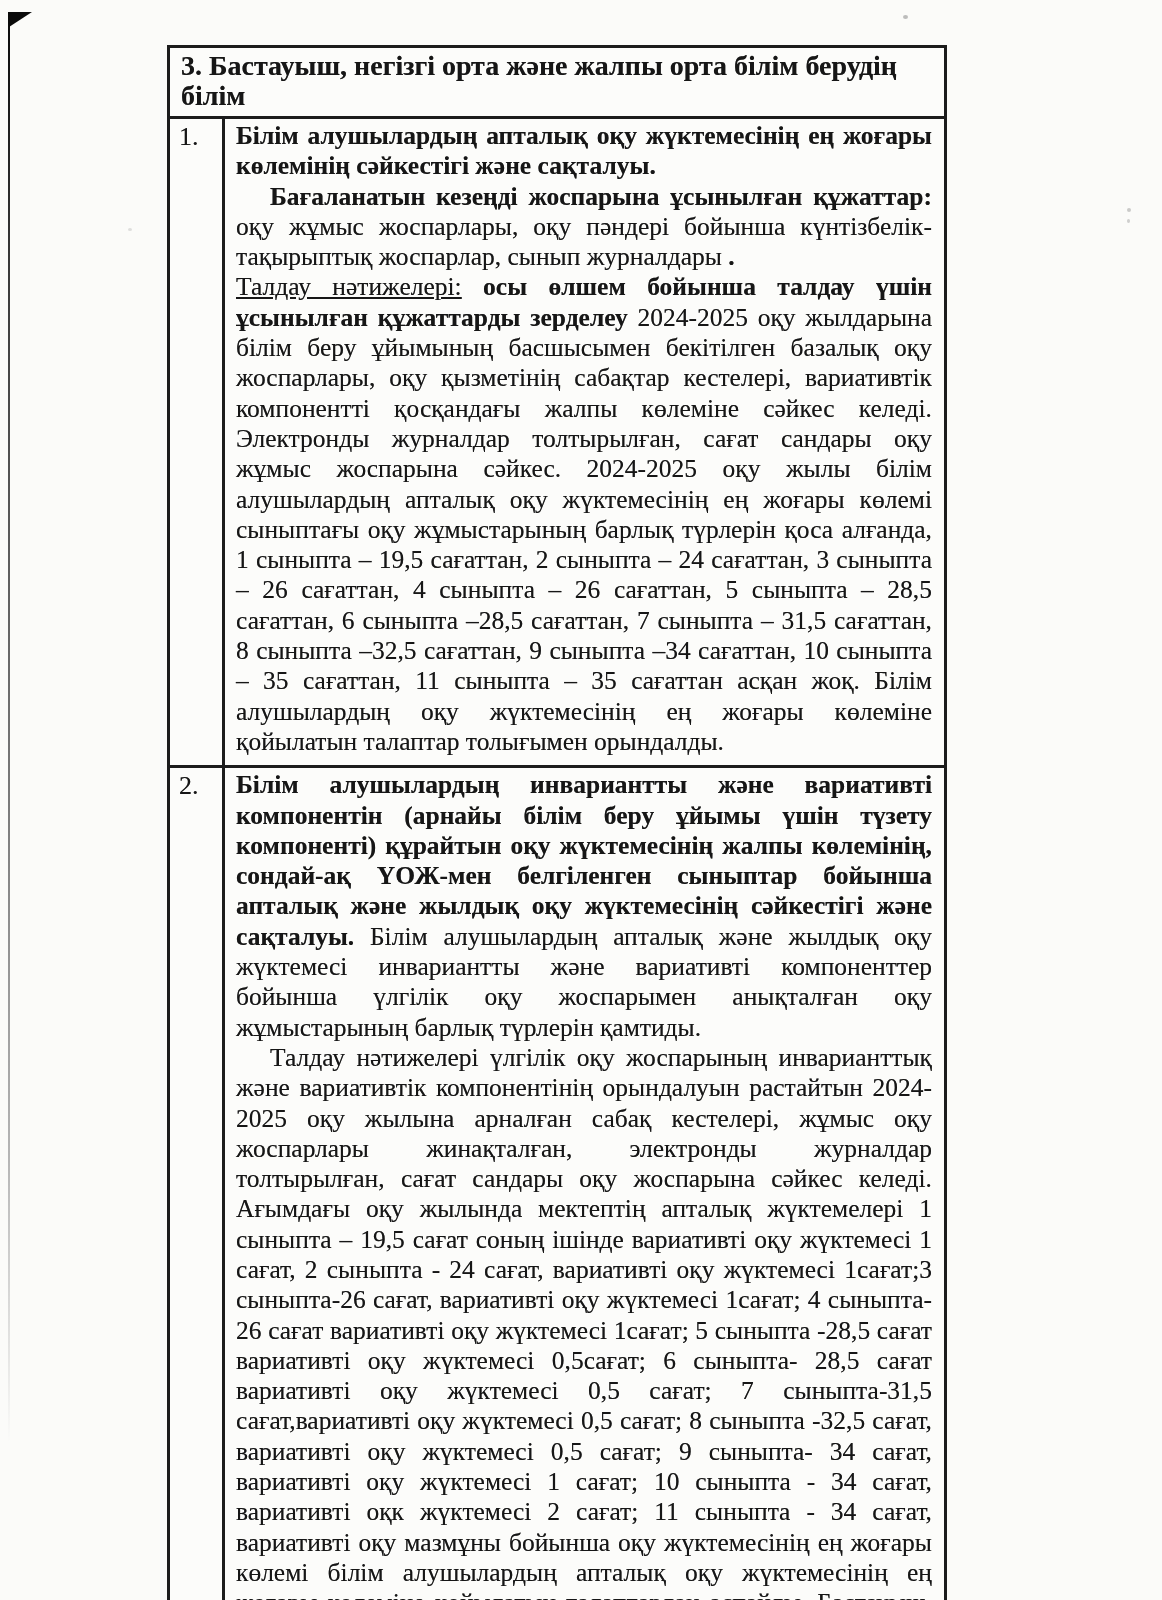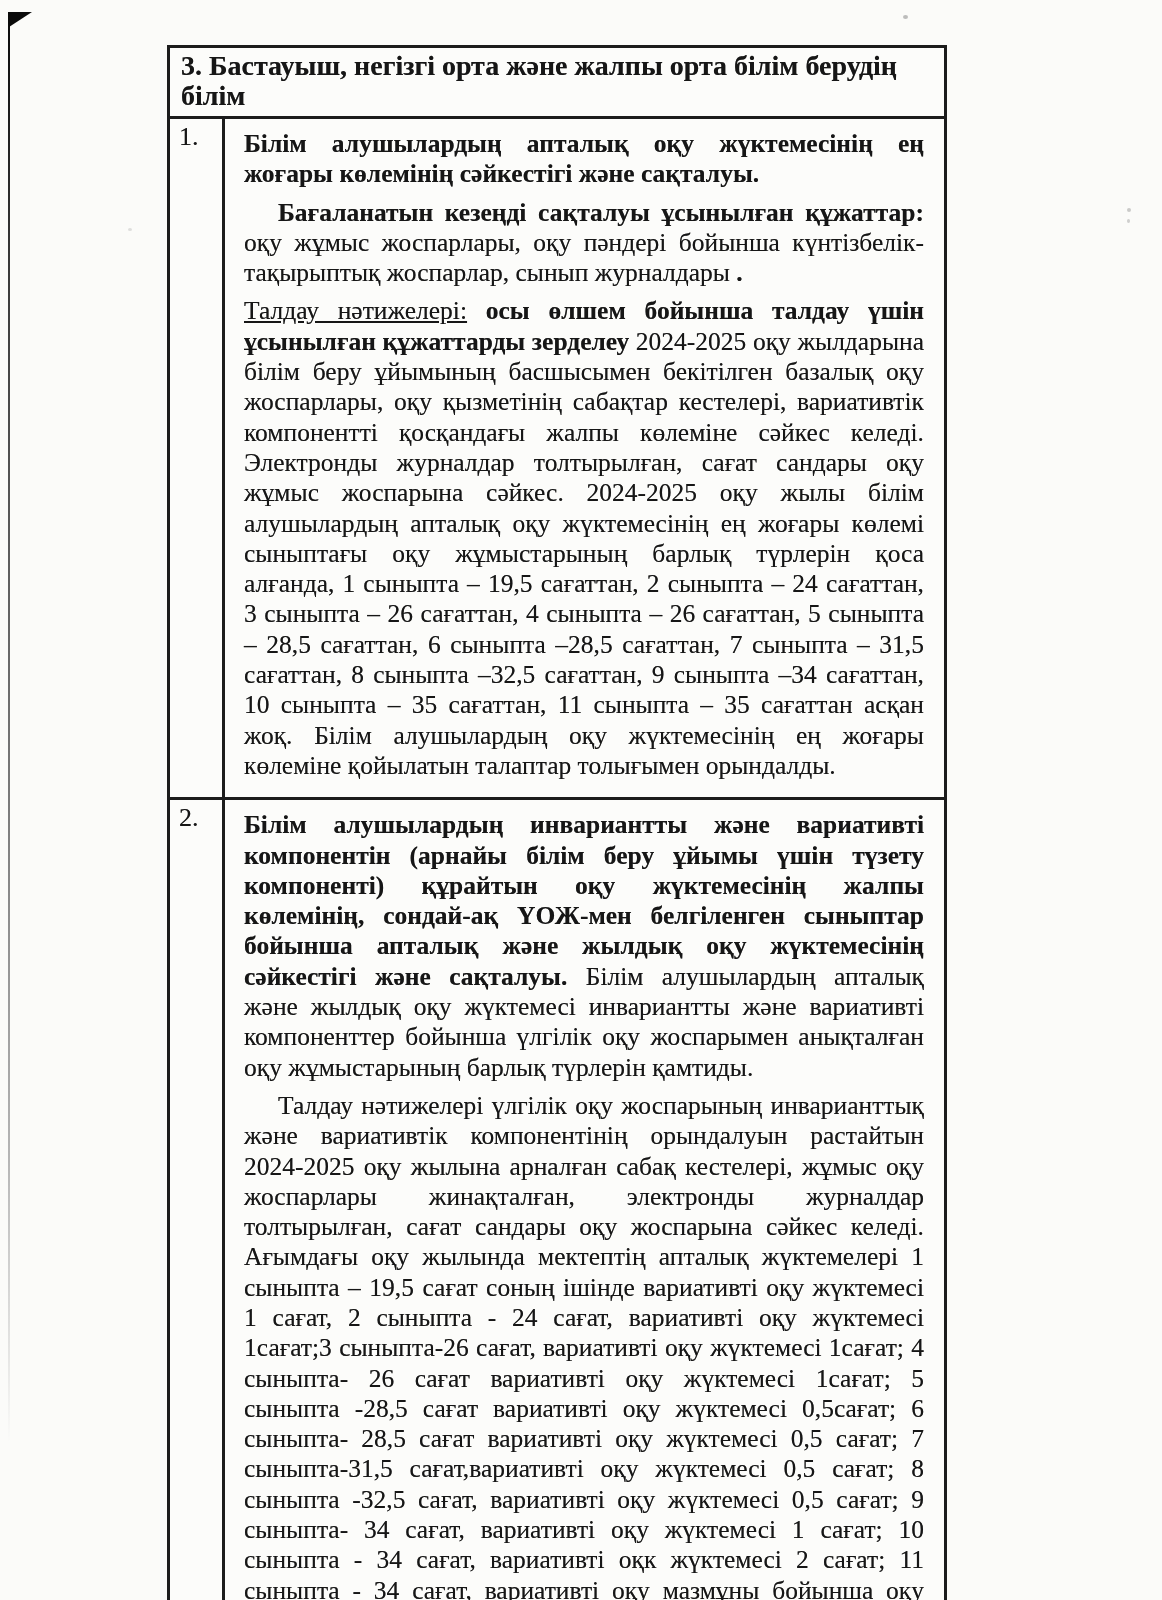--- a/index.html
+++ b/index.html
@@ -51,21 +51,21 @@
   }
   .textcell{
     flex:1 1 auto;
     font-size:25.5px;line-height:30.3px;
     text-align:justify;
     padding:2px 12px 8px 11px;
     box-sizing:border-box;
   }
   .textcell.r1{min-height:548px;}
   .textcell.r2{min-height:792px;}
-  .para{margin:8px;}
+  .para{margin:0;}
   .para.indent{text-indent:34px;}
   .b{font-weight:bold;}
   .bu{font-weight:normal;text-decoration:underline;}
 </style>
 </head>
 <body>
 
 <div class="scan-edge-line"></div>
 <div class="scan-edge-tri"></div>
 <div class="speck s1"></div>
@@ -76,21 +76,21 @@
 <div class="tbl">
 
   <div class="hdr">
     <div>3. Бастауыш, негізгі орта және жалпы орта білім берудің білім</div>
   </div>
 
   <div class="row">
     <div class="numcell">1.</div>
     <div class="textcell r1">
       <p class="para"><span class="b">Білім алушылардың апталық оқу жүктемесінің ең жоғары көлемінің сәйкестігі және сақталуы.</span></p>
-      <p class="para indent"><span class="b">Бағаланатын кезеңді сақталуы ұсынылған құжаттар:</span><span> оқу жұмыс жоспарлары, оқу пәндері бойынша күнтізбелік-тақырыптық жоспарлар, сынып журналдары</span><span class="b"> .</span></p>
+      <p class="para indent"><span class="b">Бағаланатын кезеңді жоспарына ұсынылған құжаттар:</span><span> оқу жұмыс жоспарлары, оқу пәндері бойынша күнтізбелік-тақырыптық жоспарлар, сынып журналдары</span><span class="b"> .</span></p>
       <p class="para"><span class="bu">Талдау нәтижелері:</span><span class="b"> осы өлшем бойынша талдау үшін ұсынылған құжаттарды зерделеу</span><span> 2024-2025  оқу жылдарына білім беру ұйымының басшысымен бекітілген базалық оқу жоспарлары, оқу  қызметінің сабақтар кестелері, вариативтік компонентті қосқандағы жалпы көлеміне сәйкес келеді. Электронды журналдар толтырылған, сағат сандары оқу жұмыс жоспарына сәйкес. 2024-2025 оқу жылы білім алушылардың апталық оқу жүктемесінің ең жоғары көлемі сыныптағы оқу жұмыстарының барлық түрлерін қоса алғанда, 1 сыныпта – 19,5 сағаттан, 2 сыныпта – 24 сағаттан, 3 сыныпта – 26 сағаттан, 4 сыныпта – 26 сағаттан, 5 сыныпта – 28,5 сағаттан, 6 сыныпта –28,5 сағаттан, 7 сыныпта – 31,5 сағаттан, 8 сыныпта –32,5 сағаттан, 9 сыныпта –34 сағаттан, 10 сыныпта – 35 сағаттан, 11 сыныпта – 35 сағаттан асқан жоқ. Білім алушылардың оқу жүктемесінің ең жоғары көлеміне қойылатын талаптар толығымен орындалды.</span></p>
     </div>
   </div>
 
   <div class="row">
     <div class="numcell">2.</div>
     <div class="textcell r2">
       <p class="para"><span class="b">Білім алушылардың инвариантты және вариативті компонентін (арнайы білім беру ұйымы үшін түзету компоненті) құрайтын оқу жүктемесінің жалпы көлемінің, сондай-ақ ҮОЖ-мен белгіленген сыныптар бойынша апталық және жылдық оқу жүктемесінің сәйкестігі және сақталуы.</span><span> Білім алушылардың апталық және жылдық оқу жүктемесі инвариантты және вариативті компоненттер бойынша үлгілік оқу жоспарымен анықталған оқу жұмыстарының барлық түрлерін қамтиды.</span></p>
       <p class="para indent"><span>Талдау нәтижелері үлгілік оқу жоспарының инварианттық және вариативтік компонентінің орындалуын растайтын 2024-2025  оқу жылына арналған сабақ кестелері, жұмыс оқу жоспарлары жинақталған, электронды журналдар толтырылған, сағат сандары оқу жоспарына сәйкес келеді. Ағымдағы оқу жылында мектептің апталық жүктемелері 1 сыныпта – 19,5 сағат соның ішінде  вариативті  оқу жүктемесі 1 сағат, 2 сыныпта - 24 сағат, вариативті оқу жүктемесі 1сағат;3 сыныпта-26 сағат, вариативті оқу жүктемесі 1сағат; 4 сыныпта- 26 сағат вариативті оқу жүктемесі 1сағат; 5 сыныпта -28,5 сағат вариативті оқу жүктемесі 0,5сағат;  6 сыныпта- 28,5 сағат вариативті оқу жүктемесі 0,5 сағат;   7 сыныпта-31,5  сағат,вариативті оқу жүктемесі 0,5 сағат;  8 сыныпта -32,5 сағат, вариативті оқу жүктемесі 0,5 сағат; 9 сыныпта- 34 сағат, вариативті оқу жүктемесі 1 сағат; 10 сыныпта - 34 сағат, вариативті оқк жүктемесі 2 сағат; 11 сыныпта - 34 сағат, вариативті оқу мазмұны бойынша оқу жүктемесінің ең жоғары көлемі білім алушылардың апталық оқу жүктемесінің ең жоғары көлеміне қойылатын талаптардан аспайды. Бастауыш, негізгі және жалпы орта білім берудің жаңартылған МЖМБС-ның 2-қосымшаның 29-тармағы, 3-қосымшаның 41-тармағы, 4-қосымшаның  31-тармағы талаптарына және ЖББ ҮОЖ-ның талаптарына сәйкес келеді.</span></p>
     </div>

